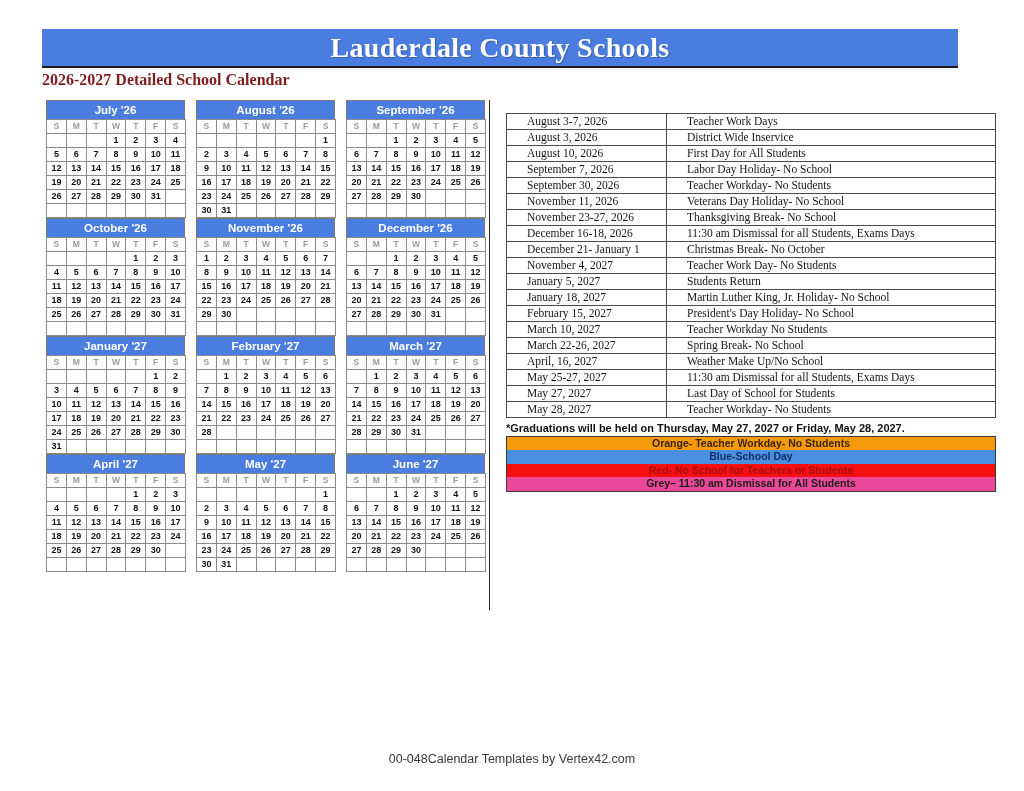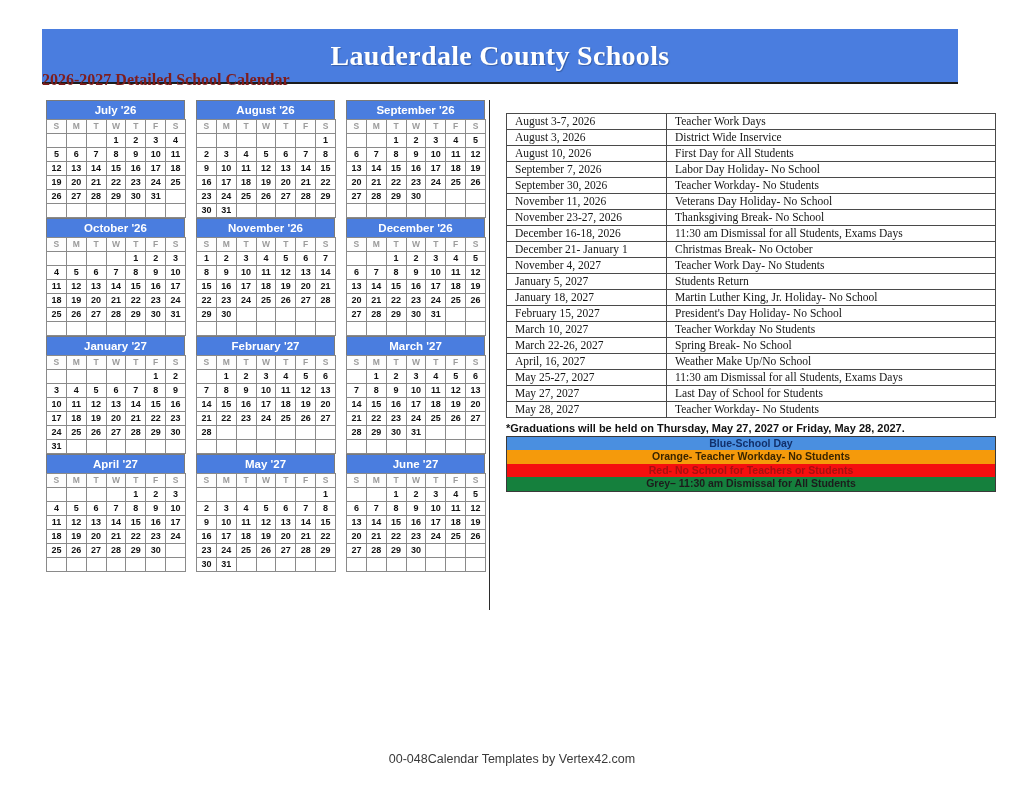--- a/index.html
+++ b/index.html
@@ -13,21 +13,21 @@
     position: relative;
     width: 1024px; height: 791px;
     background: #fff;
     overflow: hidden;
   }
 
   
   .title-bar {
     position: absolute;
     left: 42px; top: 29px;
-    width: 916px; height: 55px;
+    width: 916px; height: 39px;
     background: #4a7ddf;
     border-bottom: 2px solid #1c1c1c;
     display: flex; align-items: center; justify-content: center;
   }
   .title-bar .title {
     color: #ffffff;
     font-family: "Liberation Serif", serif;
     font-weight: bold;
     font-size: 28px;
     letter-spacing: .3px;
@@ -113,21 +113,21 @@
     left: 506px; top: 113px;
     width: 490px;
     border-collapse: collapse;
     table-layout: fixed;
   }
   table.events td {
     border: 1px solid #4a4a4a;
     font-family: "Liberation Serif", serif;
     font-size: 11.5px;
     color: #151515;
-    padding: 1px 0 1px 8px;
+    padding: 1px 0 1px 20px;
     height: 15.3px;
     line-height: 13px;
     background: #fff;
   }
   table.events td.date { width: 160px; }
 
   
   .grad-note {
     position: absolute;
     left: 506px; top: 422px;
@@ -149,21 +149,21 @@
     height: 13.4px;
     line-height: 13.4px;
     text-align: center;
     font-family: "Liberation Sans", sans-serif;
     font-weight: bold;
     font-size: 10.5px;
   }
   .legend-row.lg-blue   { background: #4a8fe0; color: #11306b; }
   .legend-row.lg-orange { background: #f59a0b; color: #3a2500; }
   .legend-row.lg-red    { background: #f50f0f; color: #a81010; }
-  .legend-row.lg-grey   { background: #15803d; color: #1c1c1c; }
+  .legend-row.lg-grey   { background: #ec4899; color: #1c1c1c; }
 
   
   .footer {
     position: absolute;
     left: 0; top: 752px;
     width: 1024px;
     text-align: center;
     font-family: "Liberation Sans", sans-serif;
     font-size: 12.5px;
     color: #3a3a3a;
@@ -1133,21 +1133,21 @@
         <tr>
           <td class="date">May 28, 2027</td>
           <td>Teacher Workday- No Students</td>
         </tr>
       </tbody>
   </table>
 
   <div class="grad-note">*Graduations will be held on Thursday, May 27, 2027 or Friday, May 28, 2027.</div>
 
   <div class="legend" id="legend-container">
+      <div class="legend-row lg-orange">Orange- Teacher Workday- No Students</div>
       <div class="legend-row lg-blue">Blue-School Day</div>
-      <div class="legend-row lg-orange">Orange- Teacher Workday- No Students</div>
       <div class="legend-row lg-red">Red- No School for Teachers or Students</div>
       <div class="legend-row lg-grey">Grey– 11:30 am Dismissal for All Students</div>
     </div>
 
   <div class="footer">00-048Calendar Templates by Vertex42.com</div>
 
 </div>
 
 </body></html>

